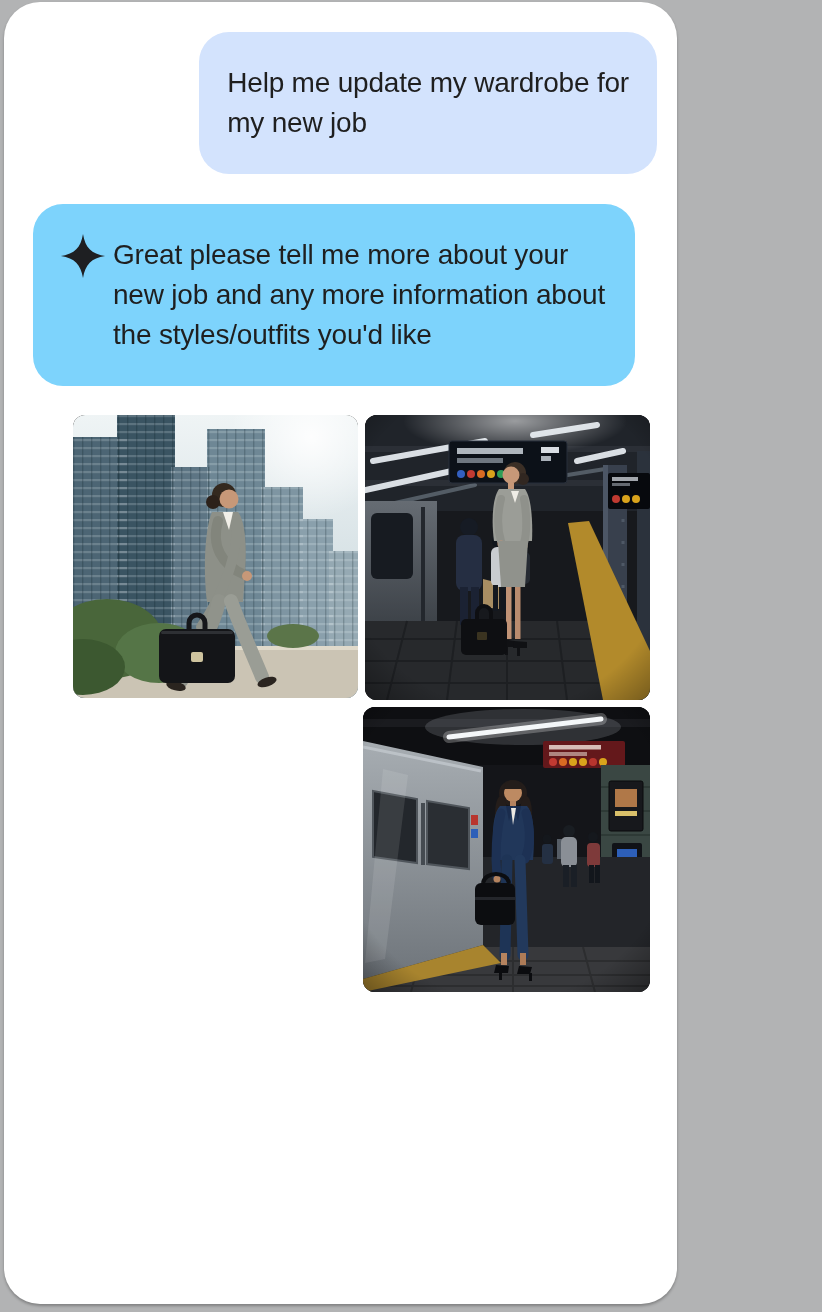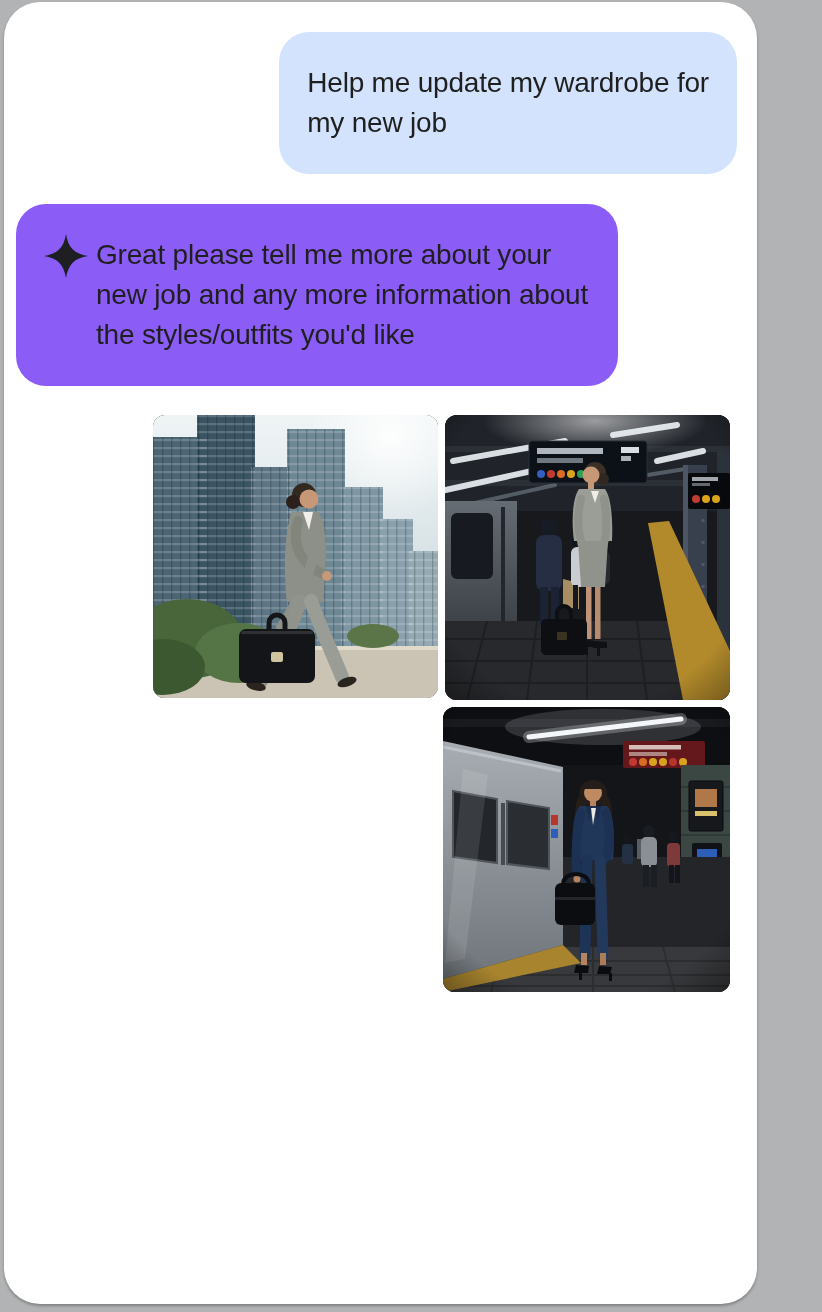--- a/index.html
+++ b/index.html
@@ -4,33 +4,33 @@
 <style>
   html,body { margin:0; padding:0; }
   body {
     width:822px; height:1312px; overflow:hidden;
     background:#b2b3b4;
     font-family:"Liberation Sans","DejaVu Sans",sans-serif;
   }
   .page { position:relative; width:822px; height:1312px; }
   .card {
     position:absolute; left:4px; top:2px;
-    width:753px; height:1302px;
+    width:673px; height:1302px;
     background:#ffffff; border-radius:36px;
     box-shadow:0 2px 3px rgba(0,0,0,.28);
-    box-sizing:border-box; padding:30px 20px 0 12px;
+    box-sizing:border-box; padding:30px 20px 0 29px;
     display:flex; flex-direction:column; align-items:flex-start;
   }
   .bubble {
     border-radius:30px; color:#1f1f1f;
     font-size:28px; line-height:40px; letter-spacing:-0.2px;
   }
   .user-bubble { background:#d3e3fd; padding:31px 28px; align-self:flex-end; }
   .ai-bubble {
-    background:#8b5cf6; padding:31px 30px 31px 27px;
+    background:#7dd3fc; padding:31px 30px 31px 27px;
     display:flex; align-items:flex-start; gap:7px;
   }
   .msg { white-space:pre-line; }
   .sparkle { flex:none; width:46px; height:46px; margin-top:-2px; }
   .sparkle svg { width:100%; height:100%; display:block; }
   .m-a1 { margin-top:30px; }
   .m-a2 { margin-top:25px; }
   .grid {
     margin:29px 7px 0 0; align-self:flex-end;
     display:flex; flex-direction:column; align-items:flex-end; gap:7px;

